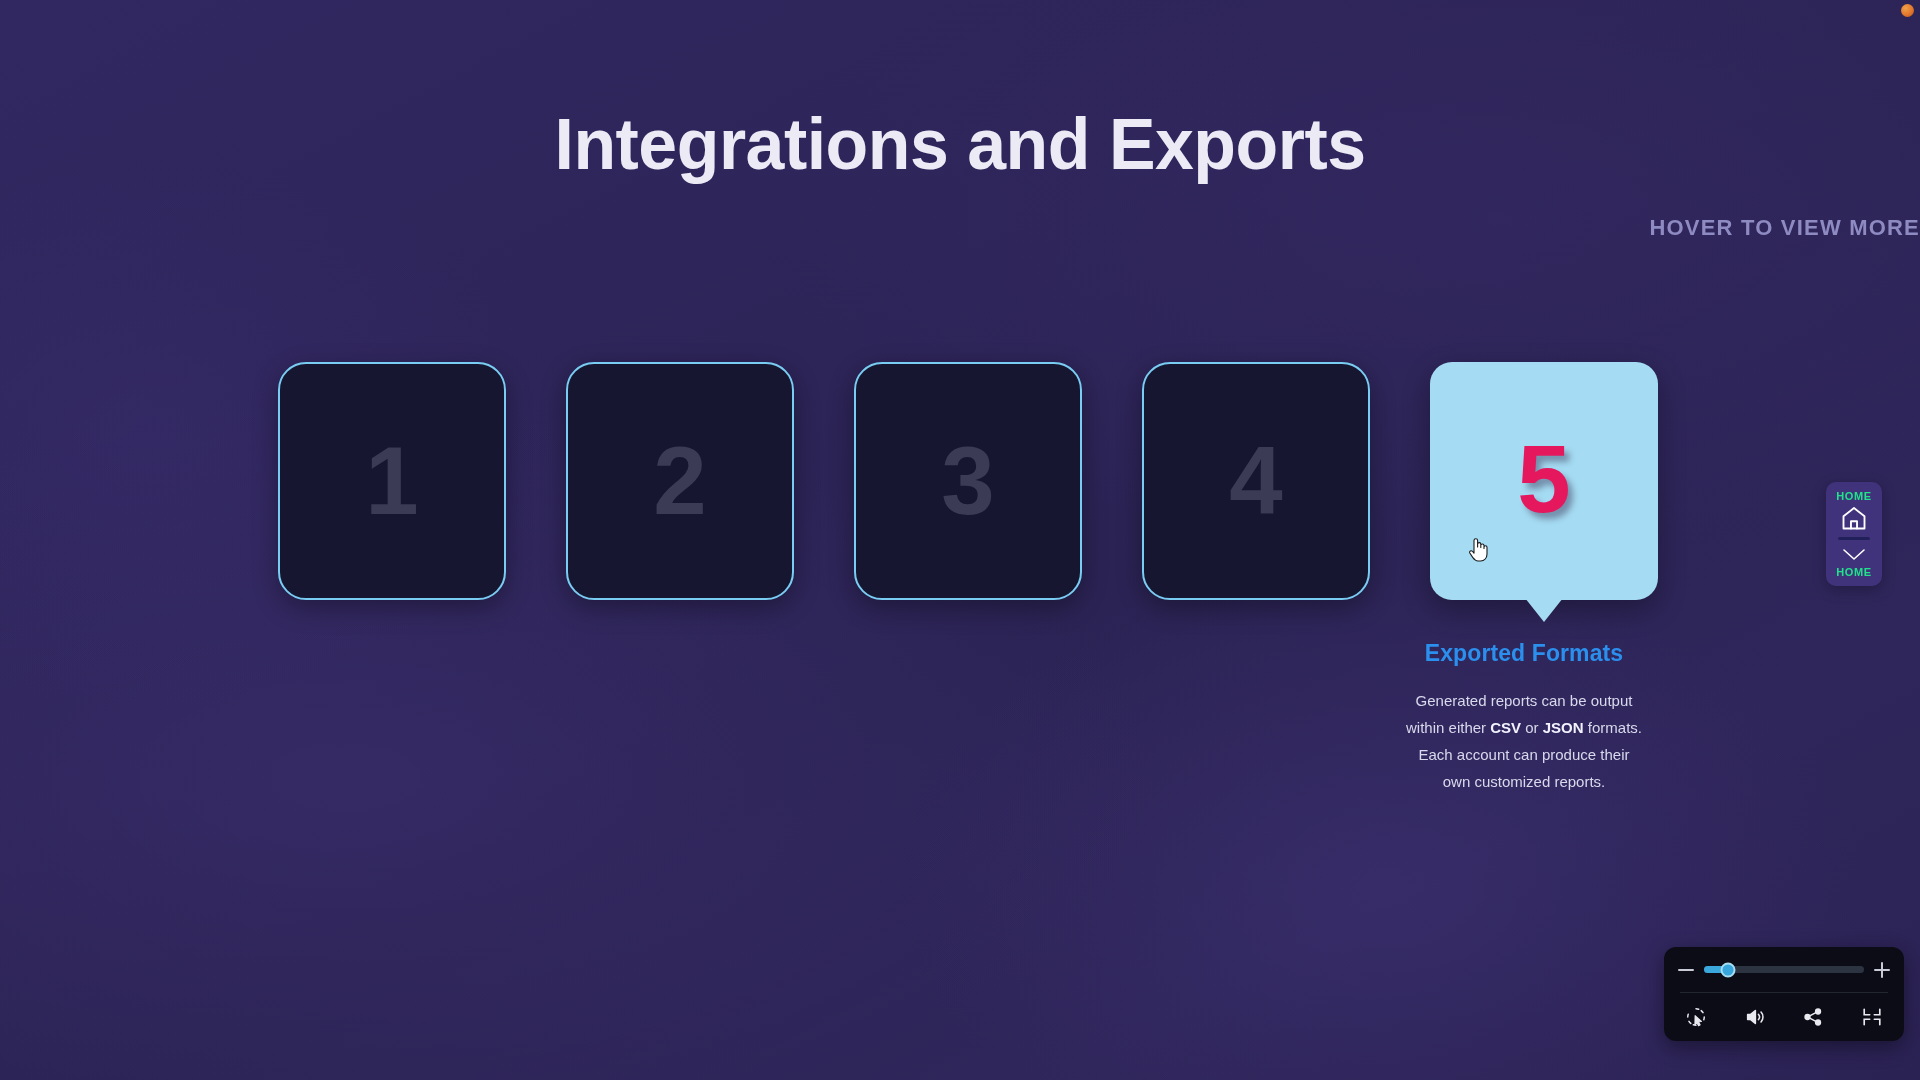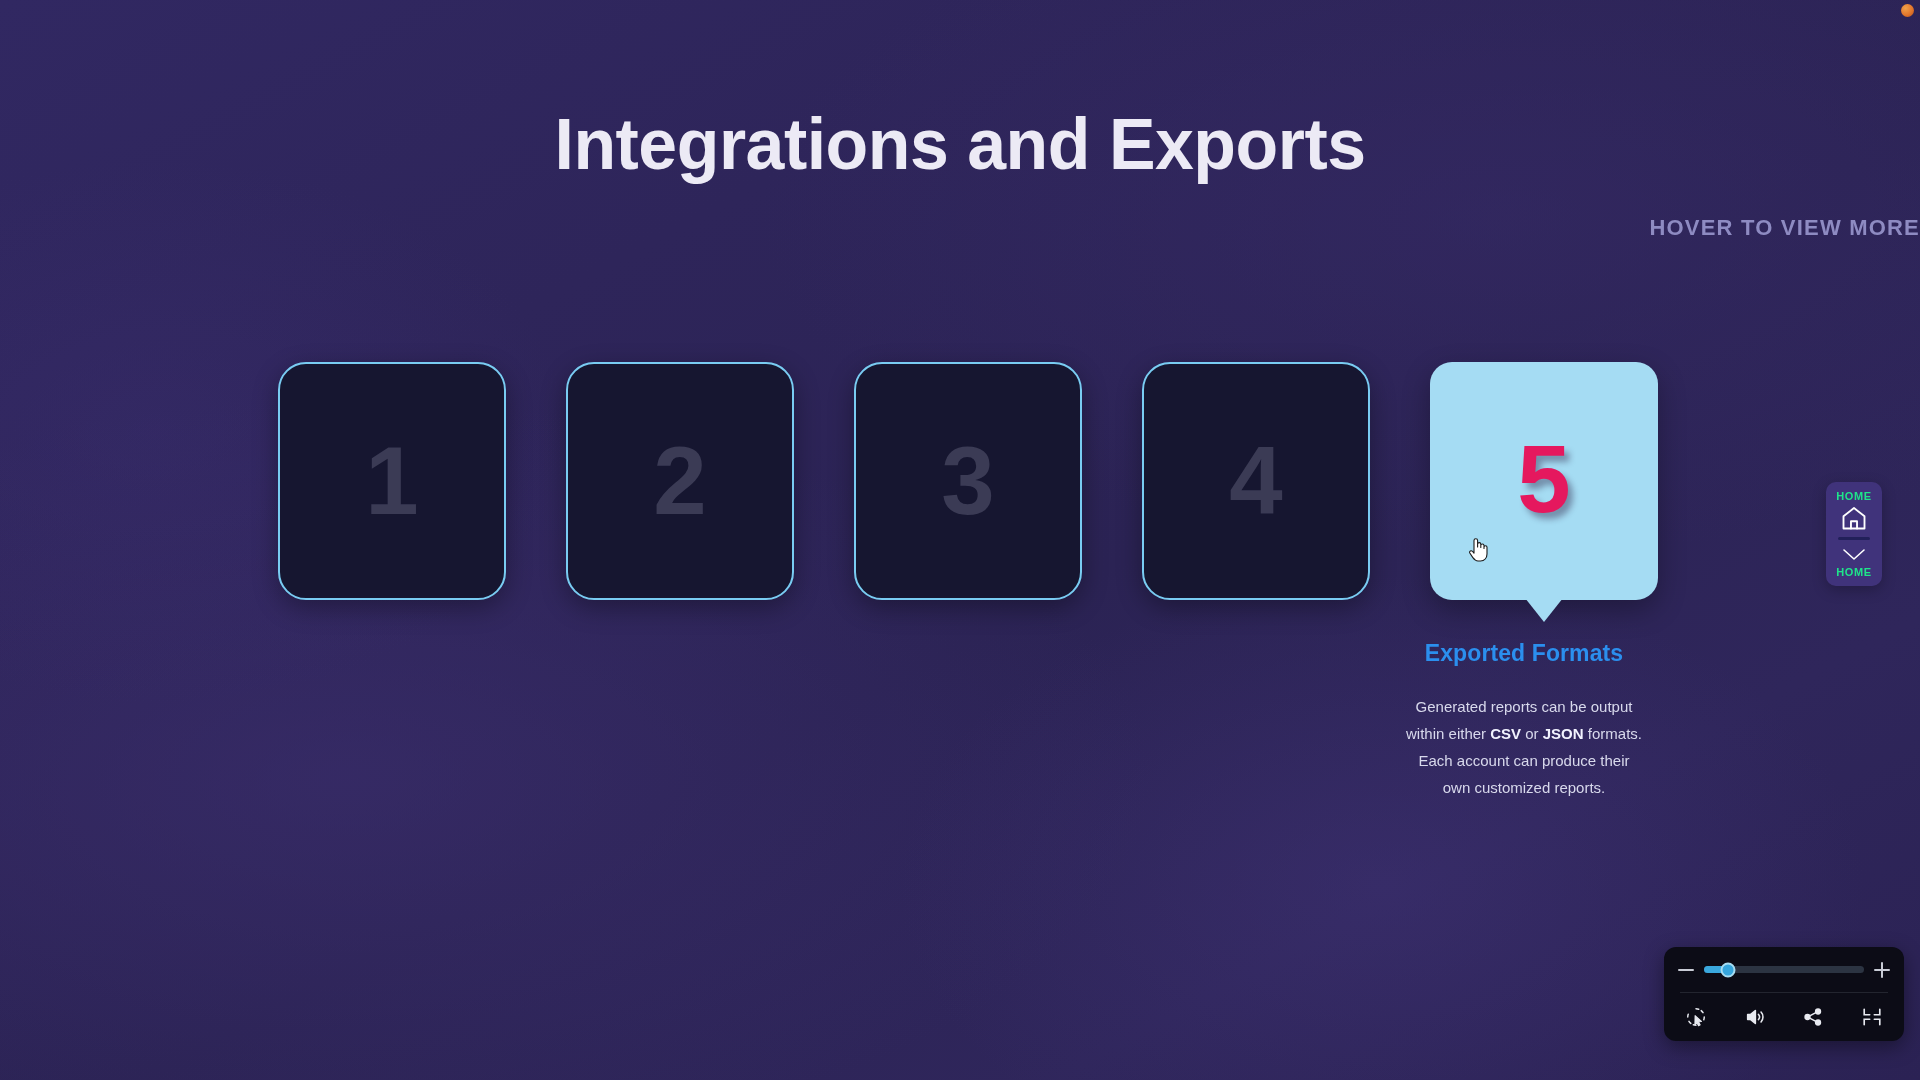--- a/index.html
+++ b/index.html
@@ -163,21 +163,21 @@
     left: 1404px;
     width: 240px;
     text-align: center;
     z-index: 7;
   }
   .detail-title {
     color: #2b8fee;
     font-size: 23px;
     font-weight: 700;
     letter-spacing: 0.1px;
-    margin-bottom: 26px;
+    margin-bottom: 20px;
   }
   .detail-body {
     color: #d8d9ec;
     font-size: 15px;
     line-height: 27px;
     font-weight: 400;
   }
   .detail-body b { font-weight: 700; color: #f2f3ff; }
 
   

